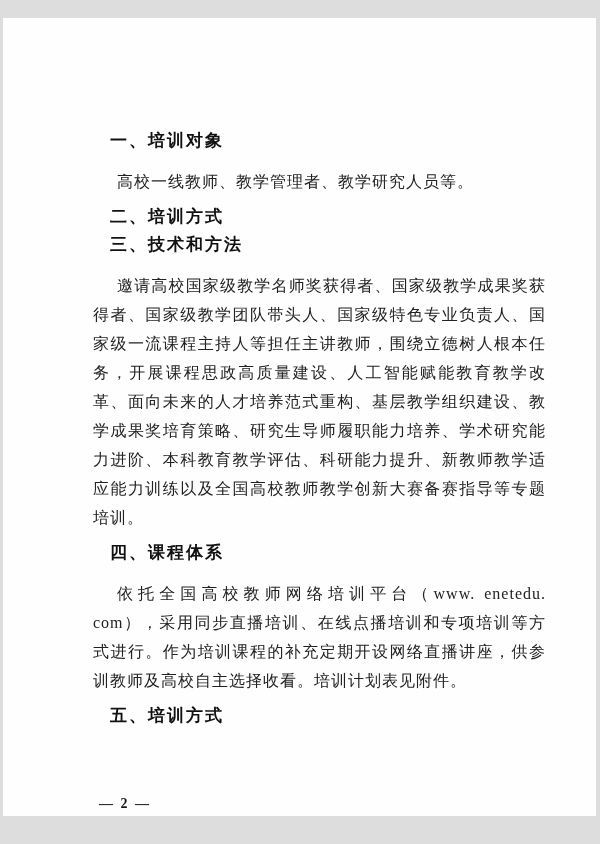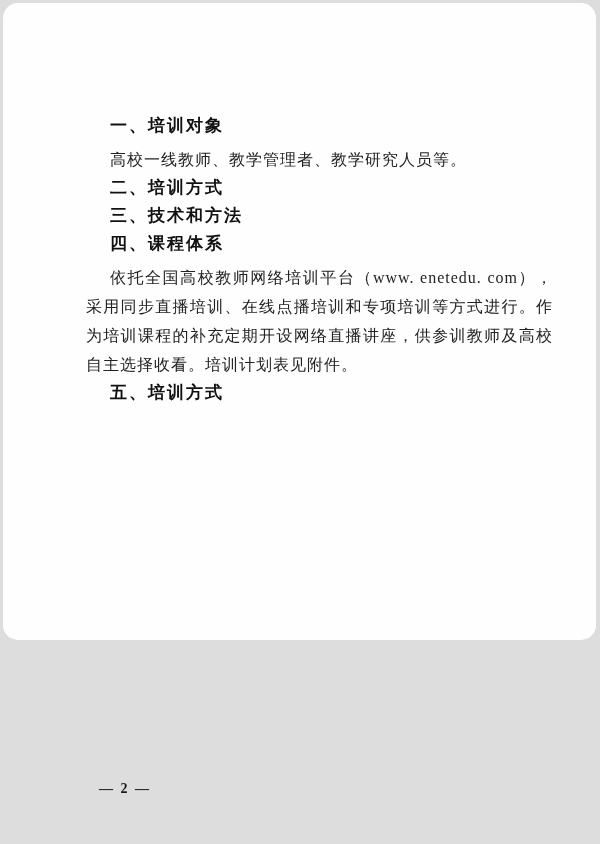--- a/index.html
+++ b/index.html
@@ -7,46 +7,45 @@
     padding: 0;
     width: 600px;
     height: 844px;
     overflow: hidden;
     background: #dddddd;
     font-family: "Liberation Serif", "DejaVu Serif", serif;
   }
   .page {
     position: absolute;
     left: 3px;
-    top: 3px;
+    top: 18px;
     width: 593px;
-    height: 637px;
+    height: 798px;
     background: #fefefe;
     box-sizing: border-box;
-    border-radius: 15px;
   }
   .content {
     padding: 114px 38px 0 78px;
   }
   .doc-section { margin: 0; }
   .doc-heading {
     font-family: "Liberation Sans", "DejaVu Sans", sans-serif;
     font-weight: bold;
     font-size: 17px;
     line-height: 29px;
     letter-spacing: 2px;
     color: #111111;
     margin: -6px 0 5px 29px;
   }
   .doc-para {
     font-size: 16px;
     line-height: 29px;
     letter-spacing: 1px;
     color: #222222;
-    margin: 5px;
+    margin: 12px;
     text-indent: 24px;
     text-align: justify;
   }
   .page-footer {
     position: absolute;
     left: 96px;
     top: 778px;
     font-size: 14px;
     font-weight: bold;
     letter-spacing: 2px;
@@ -64,20 +63,21 @@
       <div class="doc-heading">一、培训对象</div>
       <p class="doc-para">高校一线教师、教学管理者、教学研究人员等。</p>
     </div>
 
     <div class="doc-section">
       <div class="doc-heading">二、培训方式</div>
     </div>
 
     <div class="doc-section">
       <div class="doc-heading">三、技术和方法</div>
+      <p class="doc-para">邀请高校国家级教学名师奖获得者、国家级教学成果奖获得者、国家级教学团队带头人、国家级特色专业负责人、国家级一流课程主持人等担任主讲教师，围绕立德树人根本任务，开展课程思政高质量建设、人工智能赋能教育教学改革、面向未来的人才培养范式重构、基层教学组织建设、教学成果奖培育策略、研究生导师履职能力培养、学术研究能力进阶、本科教育教学评估、科研能力提升、新教师教学适应能力训练以及全国高校教师教学创新大赛备赛指导等专题培训。</p>
     </div>
 
     <div class="doc-section">
       <div class="doc-heading">四、课程体系</div>
       <p class="doc-para">依托全国高校教师网络培训平台（www. enetedu. com），采用同步直播培训、在线点播培训和专项培训等方式进行。作为培训课程的补充定期开设网络直播讲座，供参训教师及高校自主选择收看。培训计划表见附件。</p>
     </div>
 
     <div class="doc-section">
       <div class="doc-heading">五、培训方式</div>
     </div>

